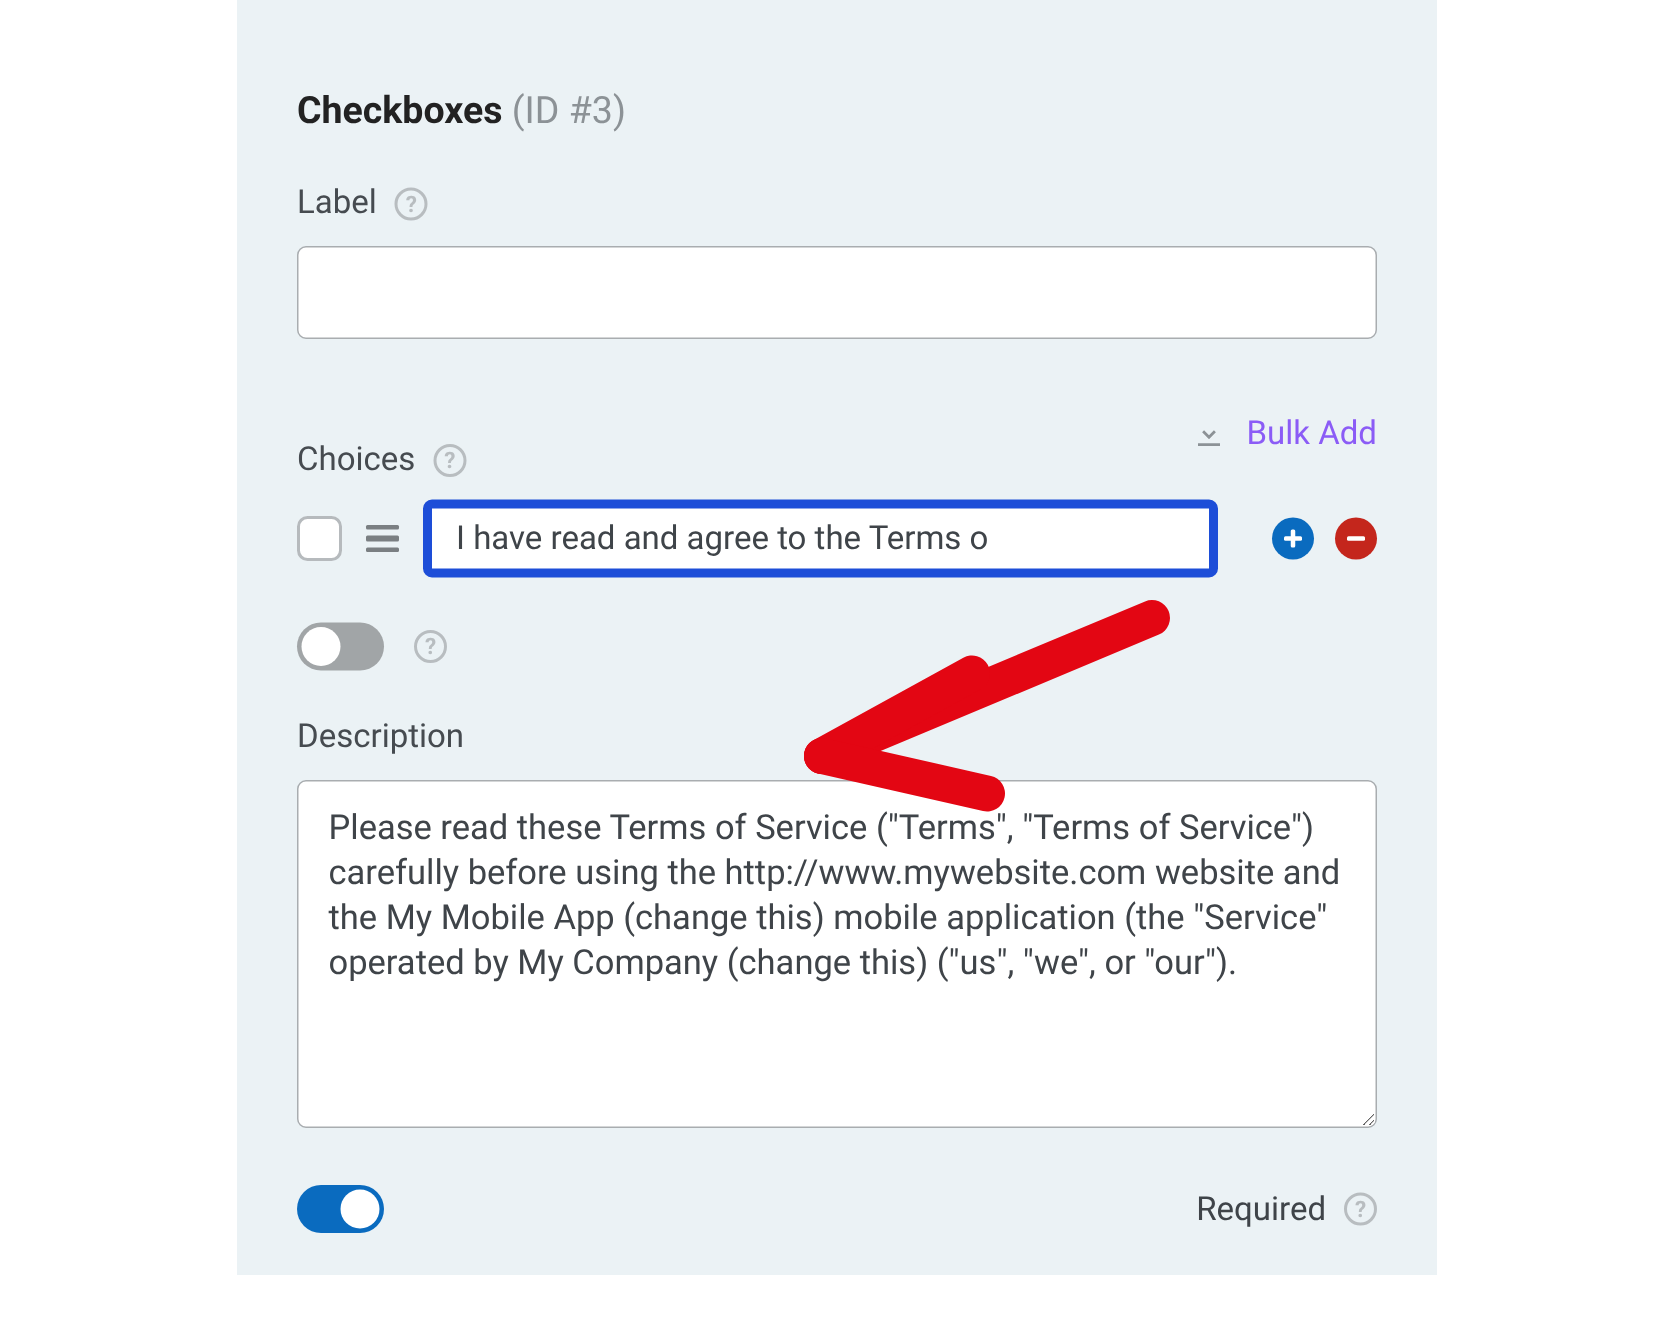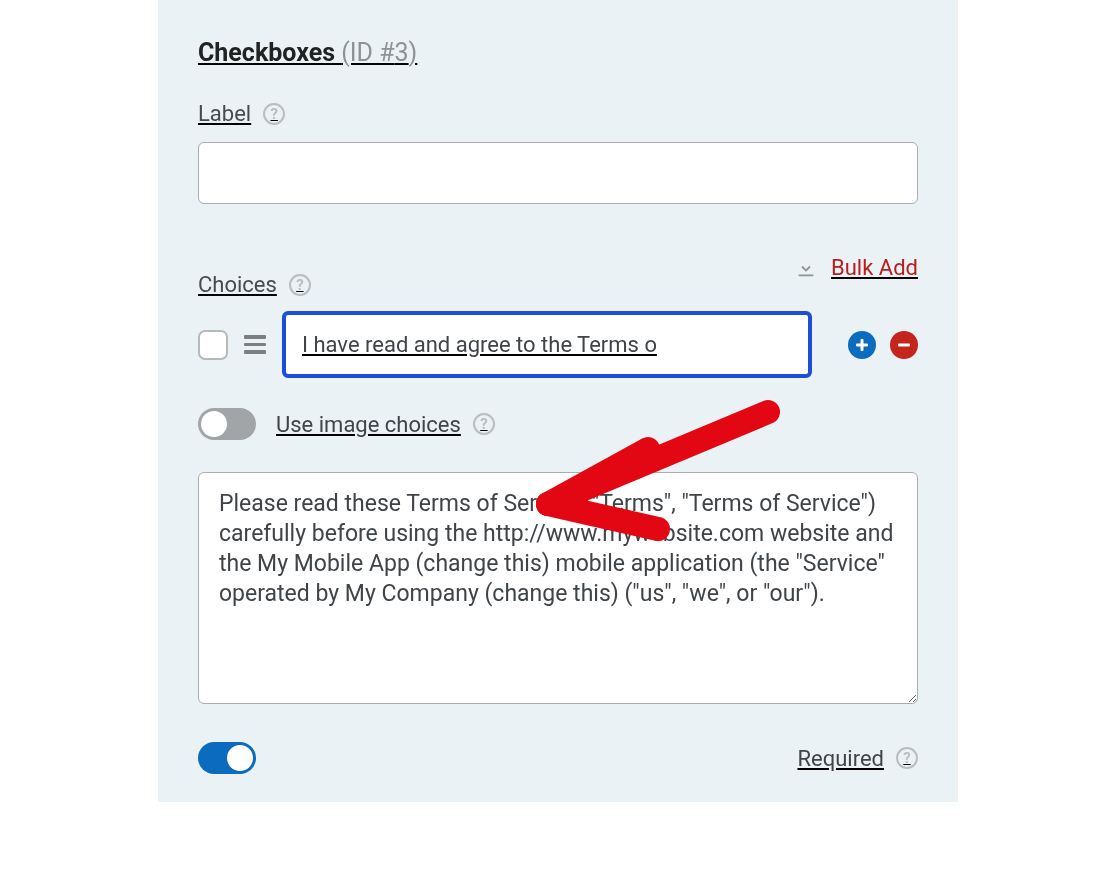--- a/index.html
+++ b/index.html
@@ -7,23 +7,22 @@
     margin: 0;
     padding: 0;
     font-family: -apple-system, BlinkMacSystemFont, "Segoe UI", Roboto, Helvetica, Arial, sans-serif;
     background: #ffffff;
     width: 1116px;
   }
   .panel {
     background: #ebf2f5;
     margin: 0 auto;
     width: 800px;
-    padding: 38px 40px 20px 40px;
+    padding: 60px 40px 20px 40px;
     position: relative;
-    text-decoration: underline;
   }
   .field-title {
     font-size: 25px;
     font-weight: 400;
     color: #444;
     margin-bottom: 32px;
   }
   .field-title .bold {
     font-weight: 700;
     color: #222;
@@ -41,23 +40,23 @@
     margin-top: 34px;
   }
   .section-label-row {
     display: flex;
     justify-content: space-between;
     align-items: center;
     margin-bottom: 14px;
   }
   .bulk-add {
     font-size: 22px;
-    color: #b91c1c;
-    display: flex;
-    align-items: flex-end;
+    color: #8b5cf6;
+    display: flex;
+    align-items: center;
     gap: 14px;
     cursor: pointer;
   }
   .help-icon {
     display: inline-flex;
     width: 22px;
     height: 22px;
     border: 2.2px solid #b8bdc0;
     border-radius: 50%;
     align-items: center;
@@ -101,22 +100,22 @@
     flex-shrink: 0;
   }
   .drag-handle .line {
     width: 22px;
     height: 3.5px;
     background: #7a7f82;
     border-radius: 1px;
   }
   .choice-input {
     flex: 1;
-    height: 67px;
-    border: 4px solid #1d4ed8;
+    height: 52px;
+    border: 6px solid #1d4ed8;
     border-radius: 6px;
     background: #fff;
     font-size: 22px;
     padding: 0 16px;
     font-family: inherit;
     color: #3f4449;
   }
   .circle-btn {
     width: 28px;
     height: 28px;
@@ -244,35 +243,37 @@
       </svg>
     </div>
   </div>
 
   
   <div class="toggle-row">
     <div class="toggle off">
       <div class="knob"></div>
     </div>
     <div class="toggle-label">
-      <span>Use image choices</span>
       <span class="help-icon">?</span>
     </div>
   </div>
 
   
   <svg class="arrow-annotation" width="280" height="160" viewBox="0 0 280 160">
     <g fill="none" stroke="#e30613" stroke-width="24" stroke-linecap="round">
       <path d="M 250 18 L 30 110"></path>
       <path d="M 30 110 L 130 55"></path>
       <path d="M 30 110 L 140 135"></path>
     </g>
   </svg>
 
   
+  <div class="section-label" style="margin-top:10px;">
+    <span>Description</span>
+  </div>
   <textarea class="textarea" style="">Please read these Terms of Service ("Terms", "Terms of Service") carefully before using the http://www.mywebsite.com website and the My Mobile App (change this) mobile application (the "Service" operated by My Company (change this) ("us", "we", or "our").</textarea>
 
   <div class="spacer"></div>
 
   
   <div class="toggle-row" style="margin-bottom:8px;justify-content:space-between;">
     <div class="toggle on">
       <div class="knob"></div>
     </div>
     <div class="toggle-label">

